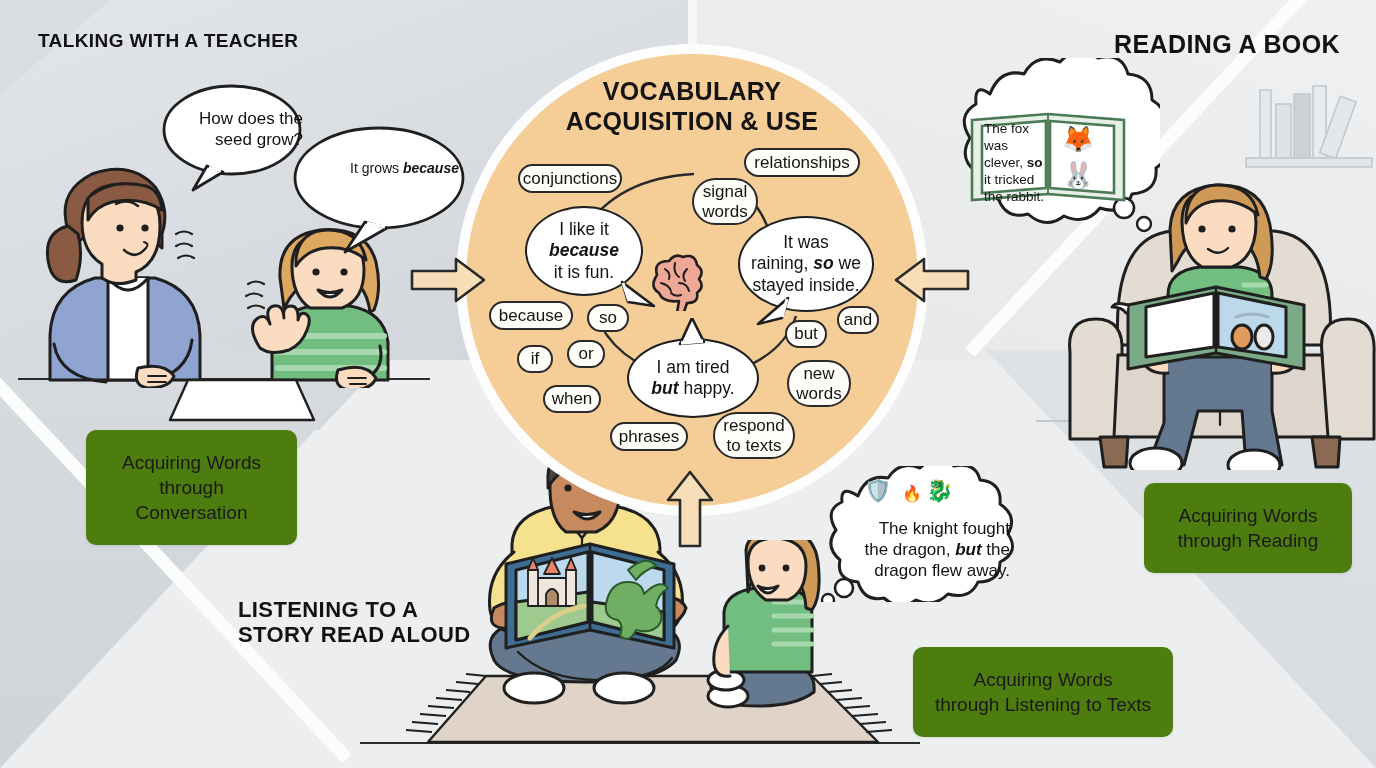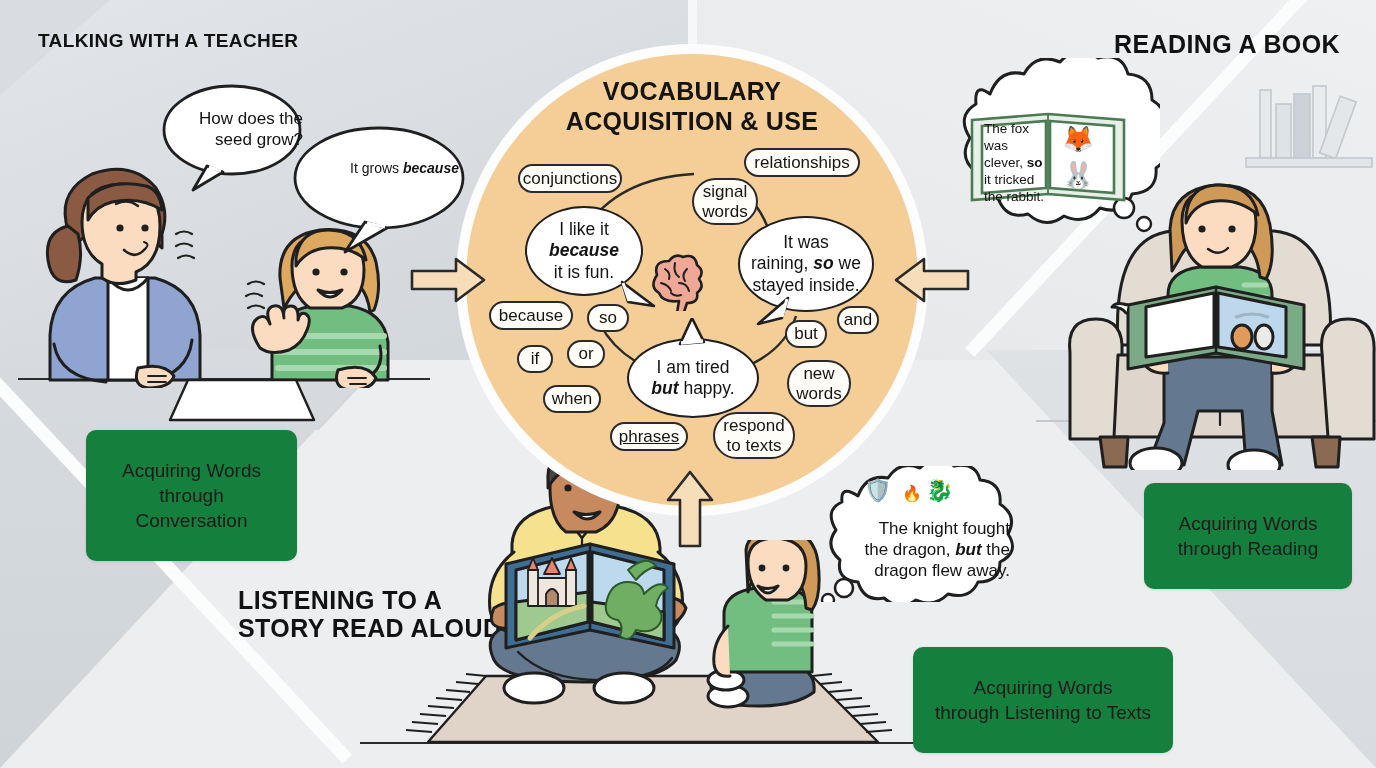--- a/index.html
+++ b/index.html
@@ -62,27 +62,27 @@
   }
   .wallline{position:absolute;background:#d0d4d8;height:2px;}
 
   
   .heading{
     position:absolute;font-weight:bold;color:#121212;
     letter-spacing:.4px;line-height:1.12;
   }
   #h-talking{left:38px;top:30px;font-size:19px;}
   #h-reading{right:36px;top:30px;font-size:25px;text-align:right;}
-  #h-listening{left:238px;top:586px;font-size:25px;}
+  #h-listening{left:238px;top:598px;font-size:22px;}
 
   
   .caption{
-    position:absolute;background:#15803d;border-radius:10px;
+    position:absolute;background:#4d7c0f;border-radius:10px;
     color:#1a1a1a;font-size:19px;line-height:1.32;text-align:center;
-    padding:28px 18px;box-shadow:0 1px 3px rgba(0,0,0,.10);
+    padding:20px 18px;box-shadow:0 1px 3px rgba(0,0,0,.10);
   }
   #cap-conv{left:86px;top:430px;width:175px;}
   #cap-read{left:1144px;top:483px;width:172px;}
   #cap-listen{left:913px;top:647px;width:224px;}
 
   
   #circle-halo{
     position:absolute;left:456px;top:44px;width:472px;height:472px;
     border-radius:50%;background:#fdfdfd;
   }
@@ -448,21 +448,21 @@
 words</div>
   <div class="pill" style="left:489px;top:301px;width:84px;height:29px;">because</div>
   <div class="pill" style="left:587px;top:304px;width:42px;height:28px;">so</div>
   <div class="pill" style="left:785px;top:320px;width:42px;height:28px;">but</div>
   <div class="pill" style="left:837px;top:306px;width:42px;height:28px;">and</div>
   <div class="pill" style="left:517px;top:345px;width:36px;height:28px;">if</div>
   <div class="pill" style="left:567px;top:340px;width:38px;height:28px;">or</div>
   <div class="pill" style="left:787px;top:360px;width:64px;height:47px;">new
 words</div>
   <div class="pill" style="left:543px;top:385px;width:58px;height:28px;">when</div>
-  <div class="pill" style="left:610px;top:422px;width:78px;height:29px;text-decoration:underline;">phrases</div>
+  <div class="pill" style="left:610px;top:422px;width:78px;height:29px;">phrases</div>
   <div class="pill" style="left:713px;top:412px;width:82px;height:47px;">respond
 to texts</div>
 
   <div class="sbubble" style="left:525px;top:206px;width:118px;height:90px;">
     <div style="position:relative;z-index:2;">
       <div>I like it</div>
       <div><b>because</b></div>
       <div>it is fun.</div>
     </div>
   </div>

